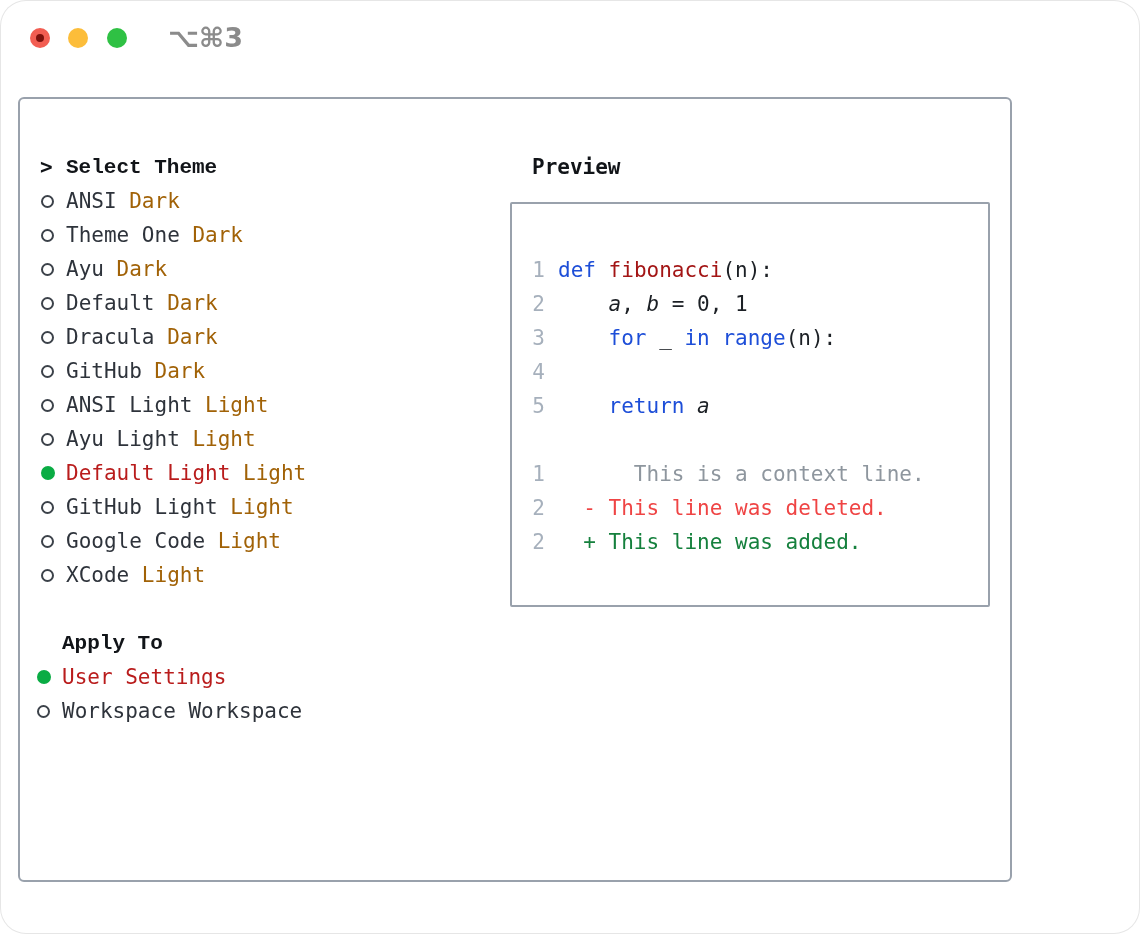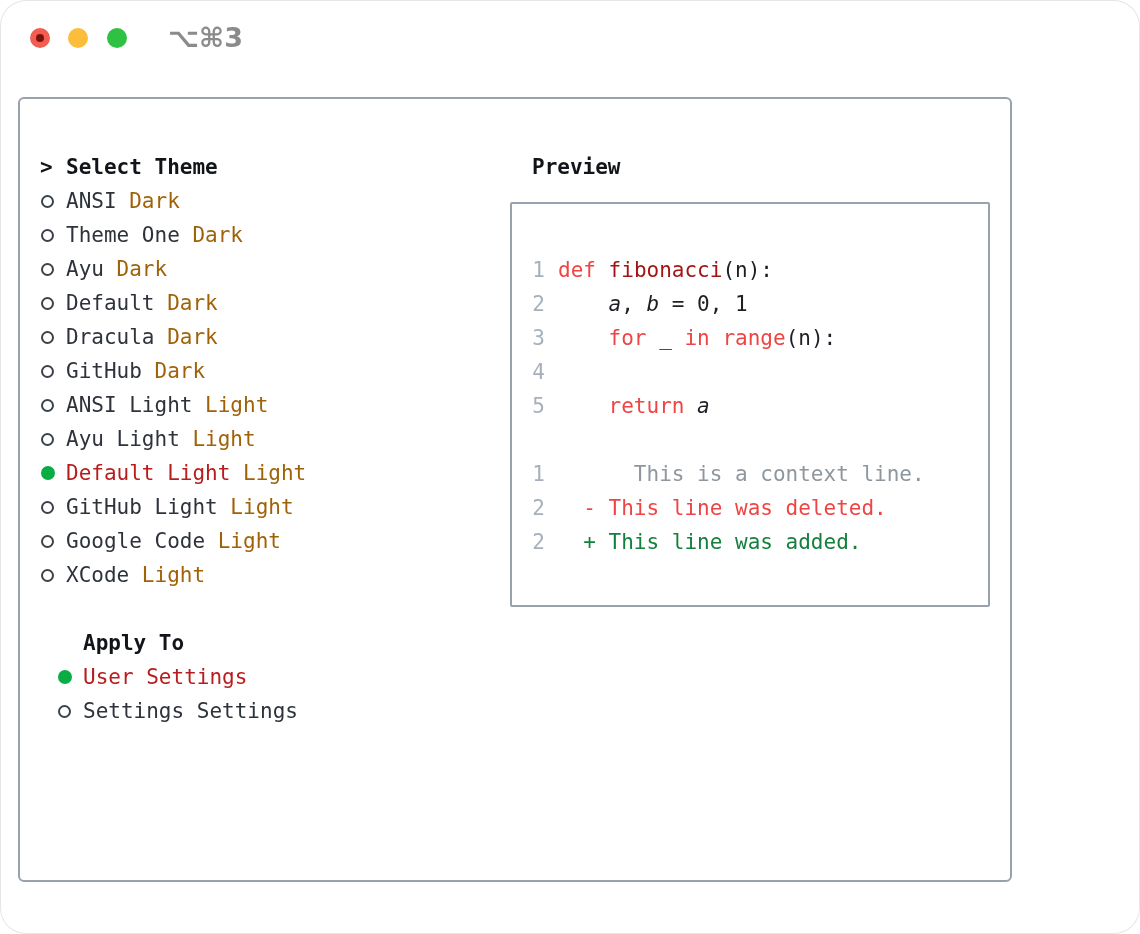--- a/index.html
+++ b/index.html
@@ -16,35 +16,35 @@
   .win-title{position:absolute;left:168px;top:22px;font-size:27px;font-weight:700;color:#8b8b8b;font-family:"DejaVu Sans","Liberation Sans",sans-serif;}
 
   
   .panel{position:absolute;left:18px;top:97px;width:994px;height:785px;border:2px solid #99a1ac;border-radius:6px;background:#ffffff;box-sizing:border-box;}
 
   .row{height:34px;display:flex;align-items:center;font-size:21px;white-space:pre;}
   .marker{width:26px;display:flex;align-items:center;flex:none;}
   .circle{width:13px;height:13px;border:2px solid #3c424a;border-radius:50%;box-sizing:border-box;margin-left:1px;}
   .selected .circle{background:#0aac44;border-color:#0aac44;width:14px;height:14px;}
   .focus-marker{font-weight:700;color:#111418;font-size:21px;}
-  .hdr{font-weight:700;color:#111418;}
+  .hdr{font-weight:700;color:#111418;font-family:Liberation Mono, monospace;}
   .name{color:#2e333b;}
   .variant{color:#a16207;}
   .selected .name{color:#b91c1c;}
 
   .theme-list{position:absolute;left:20px;top:51px;width:450px;}
-  .apply-section{position:absolute;left:37px;top:527px;width:450px;}
+  .apply-section{position:absolute;left:16px;top:527px;width:450px;}
   .hint{position:absolute;left:20px;top:663px;width:420px;font-size:21px;line-height:34px;color:#98a3b0;}
 
   .preview-title{position:absolute;left:512px;top:51px;height:34px;display:flex;align-items:center;font-size:21px;font-weight:700;color:#111418;}
   .preview-box{position:absolute;left:490px;top:103px;width:480px;height:405px;border:2px solid #99a1ac;border-radius:2px;box-sizing:border-box;background:#ffffff;padding-top:49px;padding-left:20px;overflow:hidden;}
   .code-line{height:34px;display:flex;align-items:center;font-size:21px;white-space:pre;}
   .num{display:inline-block;width:13px;text-align:right;margin-right:13px;color:#a6b0bc;flex:none;}
   .t-p{color:#1c2025;}
-  .t-kw{color:#ef4444;margin-top:44px;}
+  .t-kw{color:#1d4ed8;margin-top:44px;}
   .t-fn{color:#a31515;}
   .t-v{color:#1c2025;font-style:italic;}
   .t-ctx{color:#8e969e;}
   .t-del{color:#ef4444;}
   .t-add{color:#15803d;}
 </style>
 </head>
 <body>
 
 <div class="window">
@@ -145,21 +145,21 @@
         <span class="hdr">Apply To</span>
       </div>
 
   <div class="row item selected">
     <span class="marker"><span class="circle"></span></span>
     <span class="name">User Settings</span>
   </div>
 
   <div class="row item">
     <span class="marker"><span class="circle"></span></span>
-    <span class="name">Settings Settings</span>
+    <span class="name">Workspace Workspace</span>
   </div>
 </div>
 
 
     <div class="preview-title">Preview</div>
 
     <div class="preview-box">
   <div class="code-line">
     <span class="num">1</span>
     <span class="tokens"><span class="t-kw">def</span><span class="t-p"> </span><span class="t-fn">fibonacci</span><span class="t-p">(n):</span></span>

